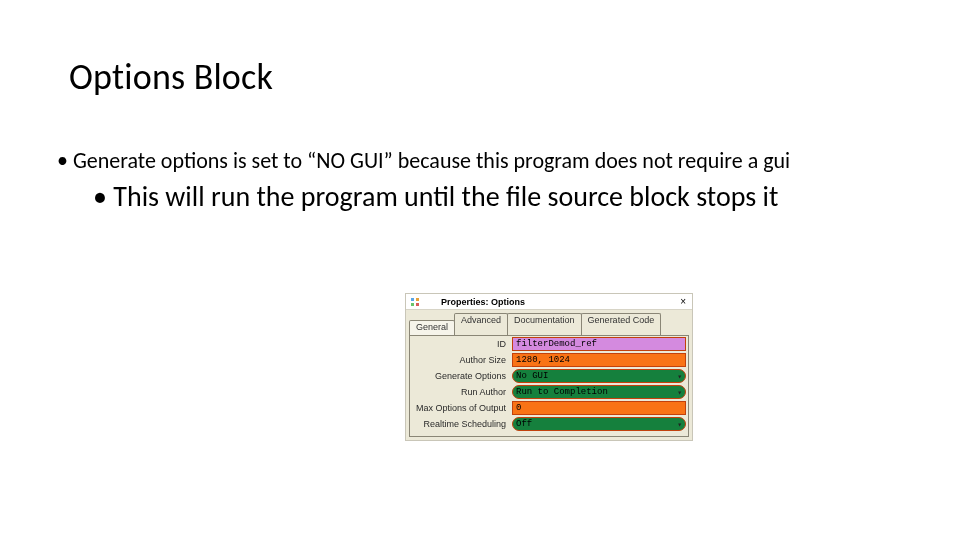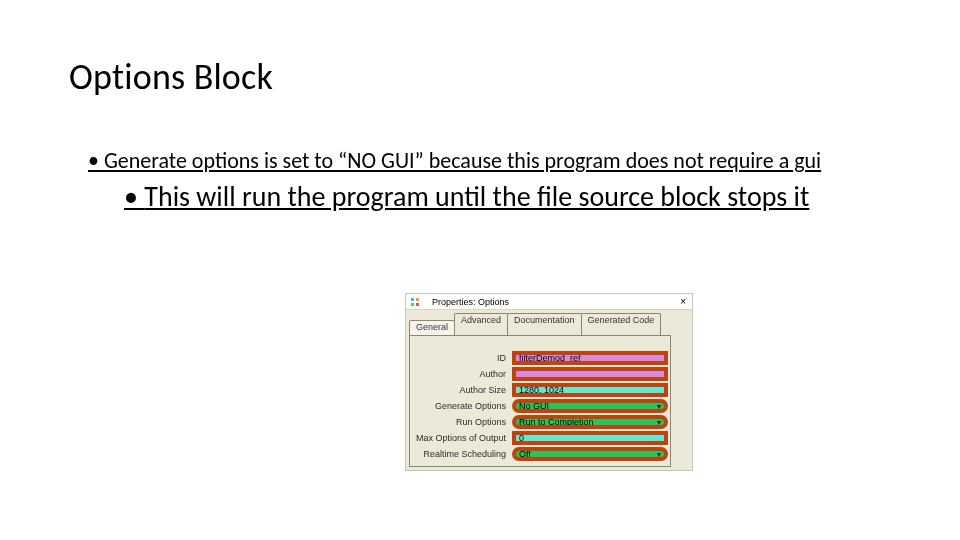--- a/index.html
+++ b/index.html
@@ -21,26 +21,25 @@
   .title {
     position: absolute;
     left: 69px;
     top: 55px;
     font-size: 36px;
     font-weight: 400;
     letter-spacing: 0.2px;
   }
   .bullets {
     position: absolute;
-    left: 84px;
+    left: 53px;
     top: 147px;
     width: 830px;
     font-size: 22px;
     line-height: 1.25;
-    text-decoration: underline;
   }
   .b1 {
     margin: 0 0 4px 0;
     padding-left: 18px;
     text-indent: -14px;
   }
   .b1::before {
     content: "• ";
   }
   .b2 {
@@ -71,21 +70,22 @@
     align-items: center;
     justify-content: space-between;
     background: #fff;
     padding: 1px 4px;
     height: 13px;
     border-bottom: 1px solid #d7d4c6;
   }
   .dlg-titleleft {
     display: flex;
     align-items: center;
-    gap: 12px;
+    gap: 21px;
+    font-weight: bold;
   }
   .dlg-appicon {
     width: 10px;
     height: 10px;
     display: inline-block;
   }
   .dlg-appicon svg { display:block; }
   .dlg-title {
     font-size: 9px;
   }
@@ -113,23 +113,23 @@
     cursor: pointer;
   }
   .tab.active {
     background: #f6f4ea;
     position: relative;
     z-index: 2;
     padding-bottom: 3px;
   }
   .tabpanel {
     border: 1px solid #8a8676;
-    margin: 0 21px 3px 3px;
+    margin: 0 3px 3px 3px;
     background: #ece9d8;
-    padding: 14px 0 4px 0;
+    padding: 0 0 4px 0;
   }
   .proprow {
     display: flex;
     align-items: stretch;
     height: 16px;
   }
   .proplabel {
     width: 96px;
     text-align: right;
     padding-right: 6px;
@@ -142,31 +142,32 @@
   .propvalue {
     flex: 1;
     margin-right: 2px;
     display: flex;
     align-items: center;
   }
   .fld {
     flex: 1;
     height: 14px;
     box-sizing: border-box;
-    border: 4px solid #c2410c;
+    border: 1px solid #c2410c;
     padding: 0 3px;
     font-size: 9px;
     display: flex;
     align-items: center;
     overflow: hidden;
     white-space: nowrap;
+    font-family: Liberation Mono, monospace;
   }
   .fld.pink   { background: #d48adf; }
-  .fld.teal   { background: #5eead4; }
-  .fld.green  { background: #22c55e; border-radius: 7px; }
+  .fld.teal   { background: #f97316; }
+  .fld.green  { background: #15803d; border-radius: 7px; }
   .fld.select { justify-content: space-between; }
   .fld .caret {
     font-size: 8px;
     margin-left: 4px;
     color: #222;
   }
 </style>
 </head>
 <body>
 
@@ -207,47 +208,41 @@
     <div class="tabpanel">
 
       <div class="proprow">
         <div class="proplabel">ID</div>
         <div class="propvalue">
           <div class="fld pink">filterDemod_ref</div>
         </div>
       </div>
 
 
-      <div class="proprow">
-        <div class="proplabel">Author</div>
-        <div class="propvalue">
-          <div class="fld pink"></div>
-        </div>
-      </div>
 
 
       <div class="proprow">
         <div class="proplabel">Author Size</div>
         <div class="propvalue">
           <div class="fld teal">1280, 1024</div>
         </div>
       </div>
 
       <div class="proprow">
         <div class="proplabel">Generate Options</div>
         <div class="propvalue">
           <div class="fld green select">
             <span>No GUI</span>
             <span class="caret">▾</span>
           </div>
         </div>
       </div>
 
       <div class="proprow">
-        <div class="proplabel">Run Options</div>
+        <div class="proplabel">Run Author</div>
         <div class="propvalue">
           <div class="fld green select">
             <span>Run to Completion</span>
             <span class="caret">▾</span>
           </div>
         </div>
       </div>
 
       <div class="proprow">
         <div class="proplabel">Max Options of Output</div>

